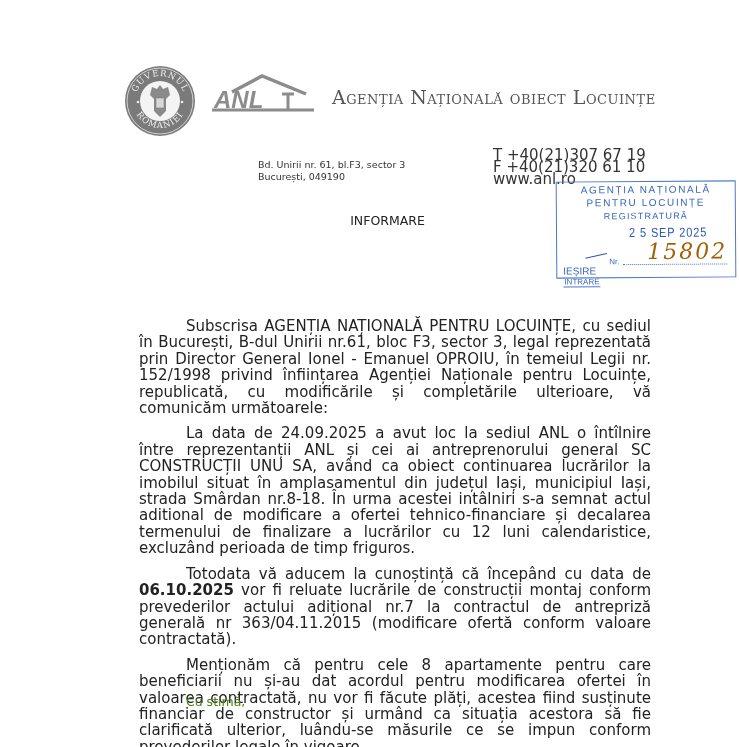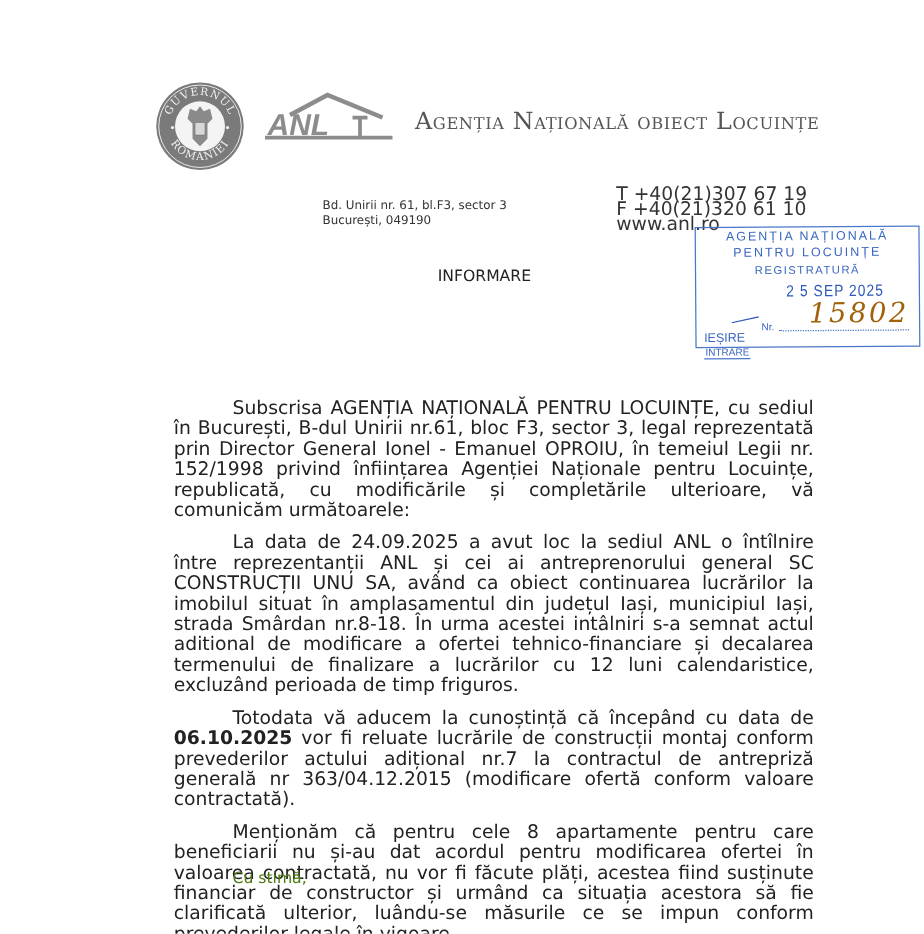--- a/index.html
+++ b/index.html
@@ -94,17 +94,17 @@
   <div class="stamp-number">15802</div>
 </div>
 
 <div class="abs title-block">
   <div class="t1">INFORMARE</div>
 </div>
 
 <div class="abs body-text">
   <p>Subscrisa AGENȚIA NAȚIONALĂ PENTRU LOCUINȚE, cu sediul în București, B-dul Unirii nr.61, bloc F3, sector 3, legal reprezentată prin Director General Ionel - Emanuel OPROIU, în temeiul Legii nr. 152/1998 privind înființarea Agenției Naționale pentru Locuințe, republicată, cu modificările și completările ulterioare, vă comunicăm următoarele:</p>
   <p>La data de 24.09.2025 a avut loc la sediul ANL o întîlnire între reprezentanții ANL și cei ai antreprenorului general SC CONSTRUCȚII UNU SA, având ca obiect continuarea lucrărilor la imobilul situat în amplasamentul din județul Iași, municipiul Iași, strada Smârdan nr.8-18. În urma acestei intâlniri s-a semnat actul aditional de modificare a ofertei tehnico-financiare și decalarea termenului de finalizare a lucrărilor cu 12 luni calendaristice, excluzând perioada de timp friguros.</p>
-  <p><span>Totodata vă aducem la cunoștință că începând cu data de </span><b>06.10.2025</b><span> vor fi reluate lucrările de construcții montaj conform prevederilor actului adițional nr.7 la contractul de antrepriză generală nr 363/04.12.2015 (modificare ofertă conform valoare contractată).</span></p>
+  <p><span>Totodata vă aducem la cunoștință că începând cu data de </span><b>06.10.2025</b><span> vor fi reluate lucrările de construcții montaj conform prevederilor actului adițional nr.7 la contractul de antrepriză generală nr 363/04.11.2015 (modificare ofertă conform valoare contractată).</span></p>
   <p>Menționăm că pentru cele 8 apartamente pentru care beneficiarii nu și-au dat acordul pentru modificarea ofertei în valoarea contractată, nu vor fi făcute plăți, acestea fiind susținute financiar de constructor și urmând ca situația acestora să fie clarificată ulterior, luându-se măsurile ce se impun conform prevederilor legale în vigoare.</p>
 </div>
 
 <div class="abs closing">Cu stimă,</div>
 
 </body></html>

